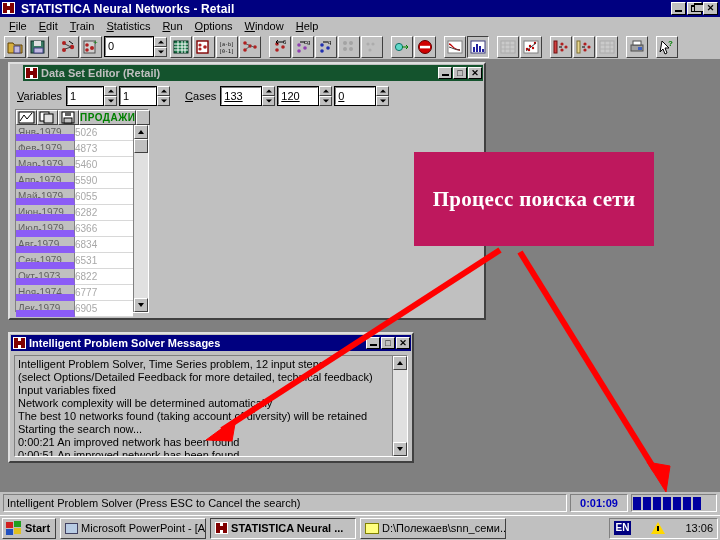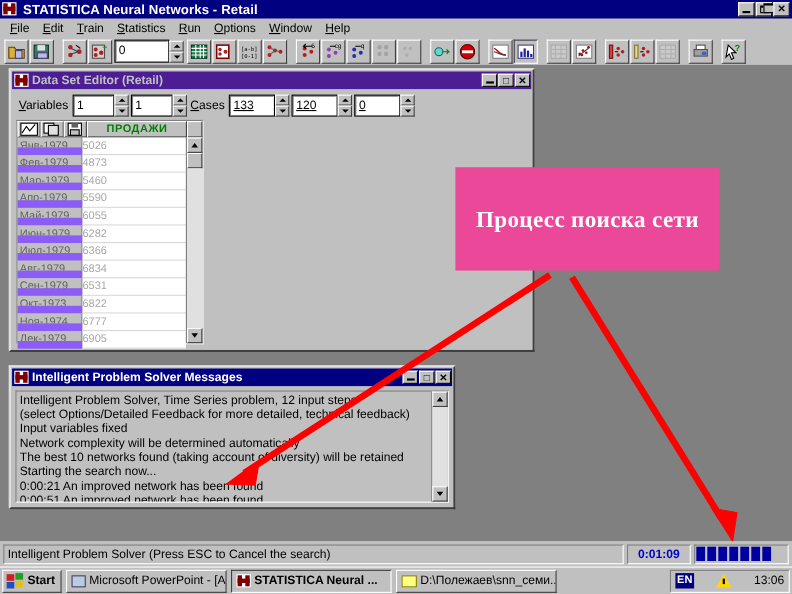--- a/index.html
+++ b/index.html
@@ -131,21 +131,21 @@
     position: absolute; background: #c0c0c0;
     border-top: 2px solid #dfdfdf; border-left: 2px solid #dfdfdf;
     border-right: 2px solid #404040; border-bottom: 2px solid #404040;
   }
   .mdi-inner { border: 1px solid #c0c0c0; height: 100%; position: relative; }
   .mdi-title {
     height: 16px; display: flex; align-items: center;
     padding-left: 2px; color: #fff; font-weight: bold; font-size: 11px;
     white-space: nowrap;
   }
-  .mdi-title.inactive { background: #4c1d95; color: #c0c0c0; }
+  .mdi-title.inactive { background: #14532d; color: #c0c0c0; margin-left: 12px; }
   .mdi-title.active { background: #000080; color: #ffffff; }
   .mdi-title .mdi-btns { margin-left: auto; display: flex; gap: 1px; padding-right: 1px; }
   .mdi-title .mdi-btns .tb-btn { width: 14px; height: 12px; }
   .mdi-ico { width: 13px; height: 12px; margin-right: 3px; flex: 0 0 auto; }
 
   
   #dse { left: 8px; top: 2px; width: 478px; height: 258px; }
   .dse-params {
     display: flex; align-items: center; height: 26px; padding: 4px 0 0 6px;
   }
@@ -154,21 +154,21 @@
     background: #ffffff; height: 18px; width: 36px;
     border-top: 1px solid #808080; border-left: 1px solid #808080;
     border-right: 1px solid #ffffff; border-bottom: 1px solid #ffffff;
     outline: 1px solid #000;
     font-size: 11px; padding-left: 2px; line-height: 16px; color: #000;
     margin-right: 1px; flex: 0 0 auto;
   }
   .fld.w40 { width: 40px; text-decoration: underline; }
 
   .grid-wrap {
-    position: absolute; left: 4px; top: 44px; width: 170px; bottom: 4px;
+    position: absolute; left: 4px; top: 44px; width: 134px; bottom: 4px;
     background: #c0c0c0;
     border-top: 1px solid #808080; border-left: 1px solid #808080;
     border-right: 1px solid #ffffff; border-bottom: 1px solid #ffffff;
   }
   .grid-head { display: flex; height: 15px; }
   .gh-btn {
     width: 21px; height: 15px; background: #c0c0c0;
     border-top: 1px solid #ffffff; border-left: 1px solid #ffffff;
     border-right: 1px solid #404040; border-bottom: 1px solid #404040;
     position: relative; flex: 0 0 auto;
@@ -234,31 +234,31 @@
     display: flex;
   }
   .ips-lines { flex: 1; padding: 2px 3px; overflow: hidden; }
   .ips-lines div { font-size: 11px; color: #000; line-height: 13px; white-space: nowrap; }
   .ips-scroll { width: 15px; background: #c0c0c0; display: flex; flex-direction: column;
                 border-left: 1px solid #808080; }
 
   
   #callout {
     position: absolute; left: 414px; top: 152px; width: 240px; height: 94px;
-    background: #ec4899;
+    background: #be185d;
     display: flex; align-items: center; justify-content: center;
     color: #ffffff; font-family: "Liberation Serif", serif;
     font-weight: bold; font-size: 21px; letter-spacing: .3px;
   }
   #arrows { position: absolute; left: 0; top: 0; width: 720px; height: 540px; pointer-events: none; }
 
   
   .statusbar {
     position: absolute; left: 0; top: 492px; width: 720px; height: 23px;
-    background: #c0c0c0; display: flex; align-items: center; padding: 2px 3px;
+    background: #c0c0c0; display: flex; align-items: flex-start; padding: 2px 3px;
   }
   .sb-pane {
     height: 18px;
     border-top: 1px solid #808080; border-left: 1px solid #808080;
     border-right: 1px solid #ffffff; border-bottom: 1px solid #ffffff;
     font-size: 11px; color: #000; line-height: 16px; padding-left: 3px;
   }
   .sb-main { flex: 1; margin-right: 3px; }
   .sb-time { width: 58px; color: #0000c0; text-align: center; padding: 0; margin-right: 3px; font-weight: bold;}
   .sb-prog {
@@ -618,21 +618,21 @@
             </span>
           <span class="fld">1</span>
           <span class="spin">
               <div class="up">
                 <span class="ar"></span>
               </div>
               <div class="dn">
                 <span class="ar"></span>
               </div>
             </span>
-          <span class="lbl" style="margin-left:0"><u>C</u><span>ases</span></span>
+          <span class="lbl" style="margin-left:12px"><u>C</u><span>ases</span></span>
           <span class="fld w40">133</span>
           <span class="spin">
               <div class="up">
                 <span class="ar"></span>
               </div>
               <div class="dn">
                 <span class="ar"></span>
               </div>
             </span>
           <span class="fld w40">120</span>

